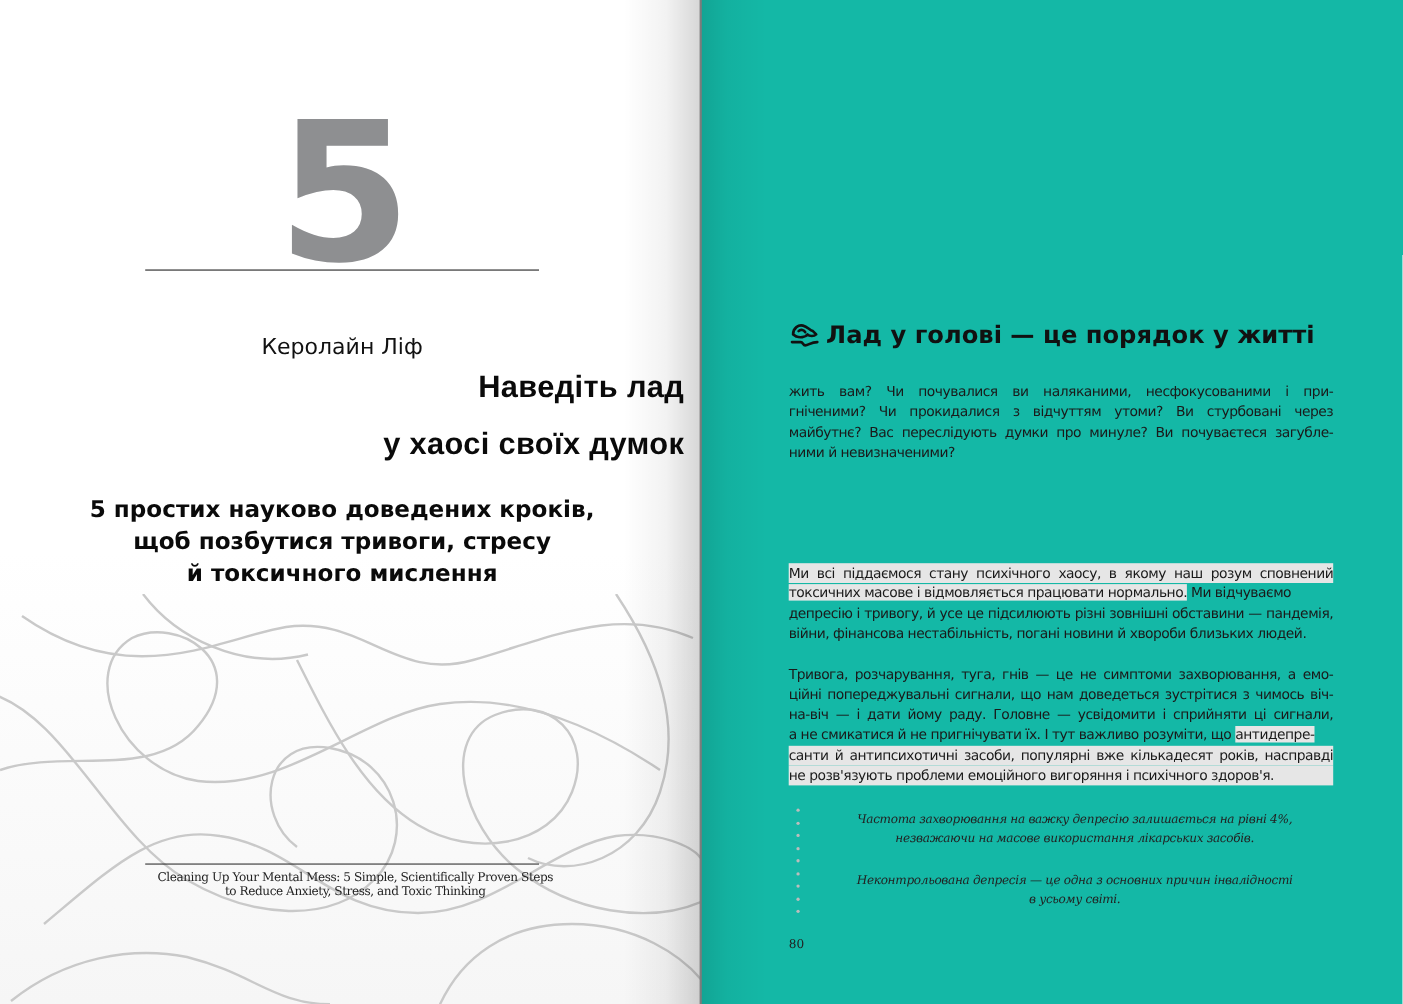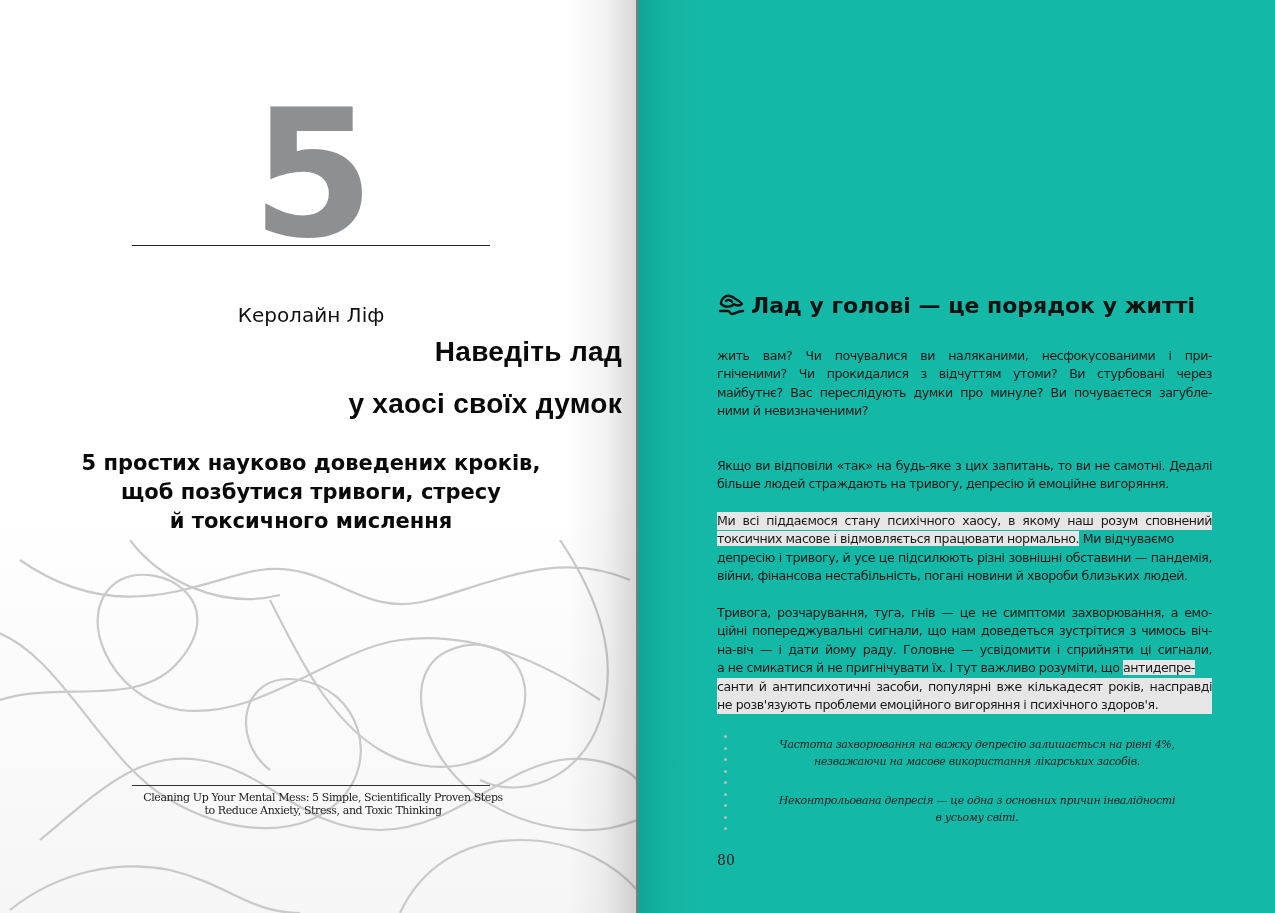--- a/index.html
+++ b/index.html
@@ -91,21 +91,21 @@
     font-family: "DejaVu Serif", serif; font-style: italic; font-size: 11px; line-height: 17px; color: #222;
     letter-spacing: -0.3px;
     text-align: center;
   }
   .notes .line { display: block; white-space: nowrap; }
   .notes .gap { height: 22px; }
   .dots { position: absolute; left: 86px; top: 735px; width: 6px; }
   .dots i { display: block; width: 3px; height: 3px; border-radius: 50%; background: #bdbdbd; margin: 0 0 8.5px 1px; }
 
   .page-num {
-    position: absolute; left: 80px; top: 852px; font-family: "DejaVu Serif", serif; font-size: 14px; color: #222; text-align: center;
+    position: absolute; left: 80px; top: 852px; font-family: "DejaVu Serif", serif; font-size: 11px; color: #222; text-align: center;
   }
 </style>
 </head>
 <body>
 
 <div class="spread">
 
   <div class="page-left">
     <svg class="swirls" viewBox="0 0 637 373" preserveAspectRatio="none">
       <g fill="none" stroke="#c9c9c9" stroke-width="2.2">
@@ -152,24 +152,20 @@
       <span>Лад у голові — це порядок у житті</span>
     </div>
 
     <div class="body-text p1">
       <span class="line">жить вам? Чи почувалися ви наляканими, несфокусованими і при-</span>
       <span class="line">гніченими? Чи прокидалися з відчуттям утоми? Ви стурбовані через</span>
       <span class="line">майбутнє? Вас переслідують думки про минуле? Ви почуваєтеся загубле-</span>
       <span class="line last">ними й невизначеними?</span>
     </div>
 
-    <div class="body-text p2">
-      <span class="line">Якщо ви відповіли «так» на будь-яке з цих запитань, то ви не самотні. Дедалі</span>
-      <span class="line last">більше людей страждають на тривогу, депресію й емоційне вигоряння.</span>
-    </div>
 
     <div class="body-text p3">
       <span class="line hl">Ми всі піддаємося стану психічного хаосу, в якому наш розум сповнений</span>
       <span class="line" style="text-align-last:left;"><span class="hl">токсичних масове і відмовляється працювати нормально.</span><span> Ми відчуваємо</span></span>
       <span class="line">депресію і тривогу, й усе це підсилюють різні зовнішні обставини — пандемія,</span>
       <span class="line last">війни, фінансова нестабільність, погані новини й хвороби близьких людей.</span>
     </div>
 
     <div class="body-text p4">
       <span class="line">Тривога, розчарування, туга, гнів — це не симптоми захворювання, а емо-</span>

